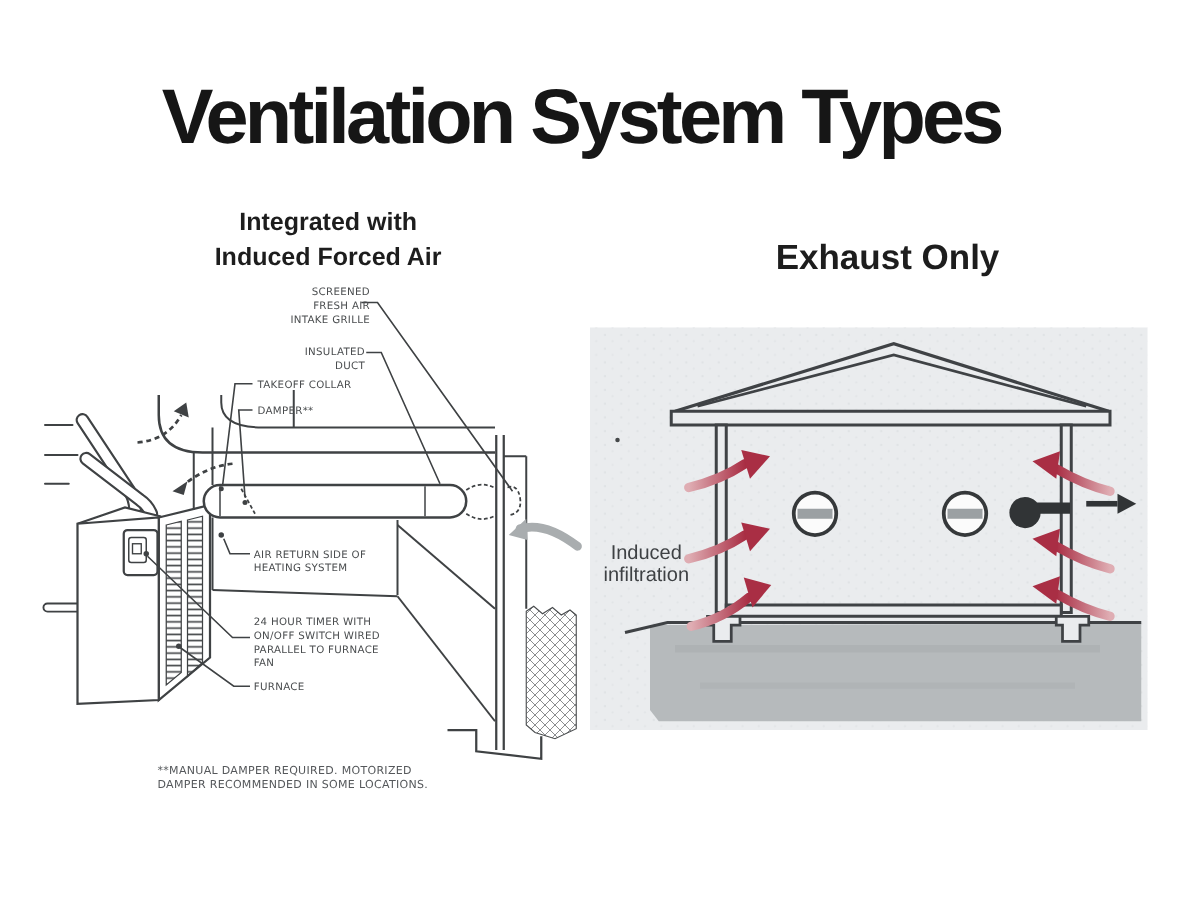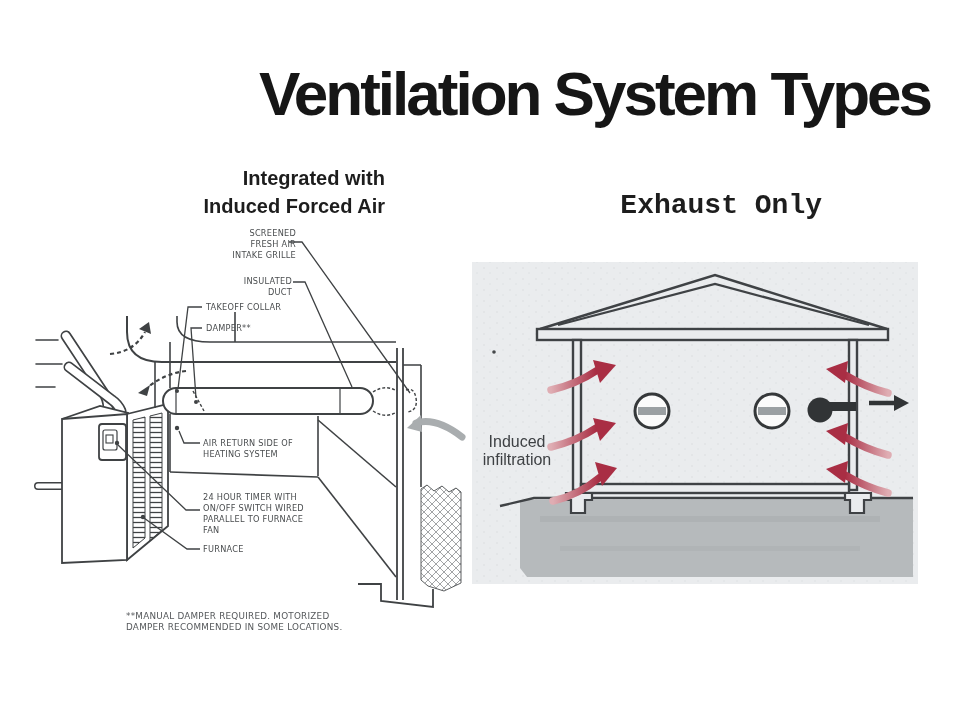--- a/index.html
+++ b/index.html
@@ -4,32 +4,32 @@
 <style>
   html,body{margin:0;padding:0;}
   body{
     width:960px;height:720px;position:relative;overflow:hidden;
     background:#ffffff;
     font-family:"Liberation Sans", sans-serif;
   }
   .slide{position:absolute;inset:0;}
   .title{
     position:absolute;top:58px;left:0;width:944px;
-    text-align:right;padding-right:14px;box-sizing:border-box;
+    text-align:center;padding-right:14px;box-sizing:border-box;
     font-size:62px;font-weight:600;letter-spacing:-3px;color:#161616;
     white-space:nowrap;
   }
   .caption-left{
     position:absolute;top:164px;left:140px;width:245px;
-    text-align:right;font-size:20px;font-weight:bold;color:#1d1d1d;
+    text-align:center;font-size:20px;font-weight:bold;color:#1d1d1d;
     line-height:28px;
   }
   .caption-right{
     position:absolute;top:190px;left:598px;width:224px;
-    text-align:right;font-size:28px;font-weight:bold;color:#1d1d1d;font-family:Liberation Mono, monospace;
+    text-align:center;font-size:28px;font-weight:bold;color:#1d1d1d;
   }
   svg{position:absolute;}
   #left-figure{left:30px;top:222px;}
   #right-figure{left:468px;top:256px;}
   .hand{font-family:"DejaVu Sans", sans-serif;letter-spacing:0.25px;}
 </style>
 </head>
 <body>
 
 <div class="slide">

